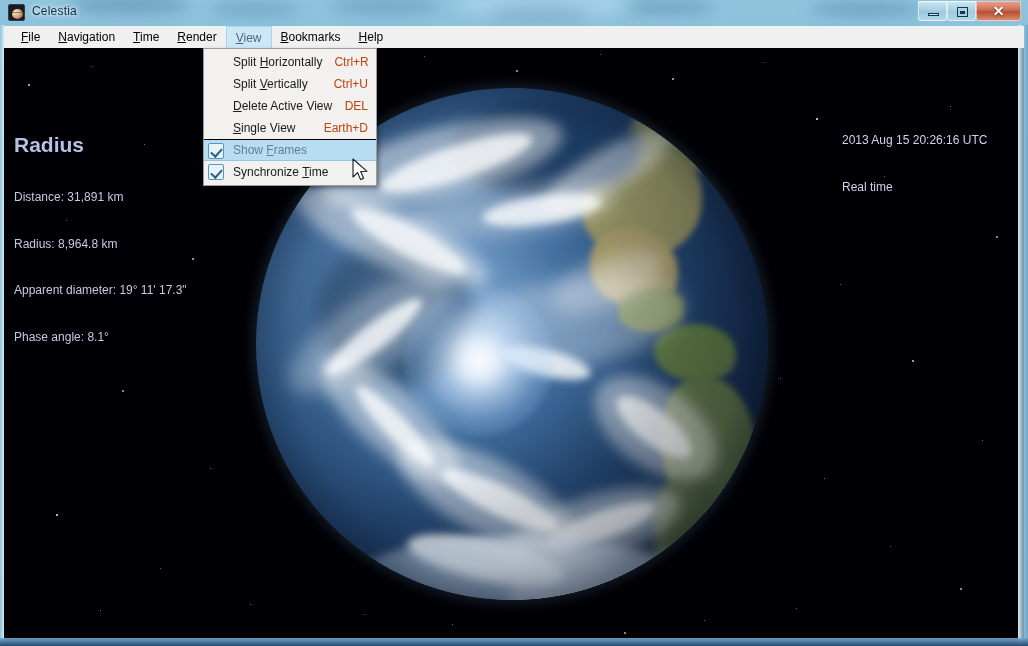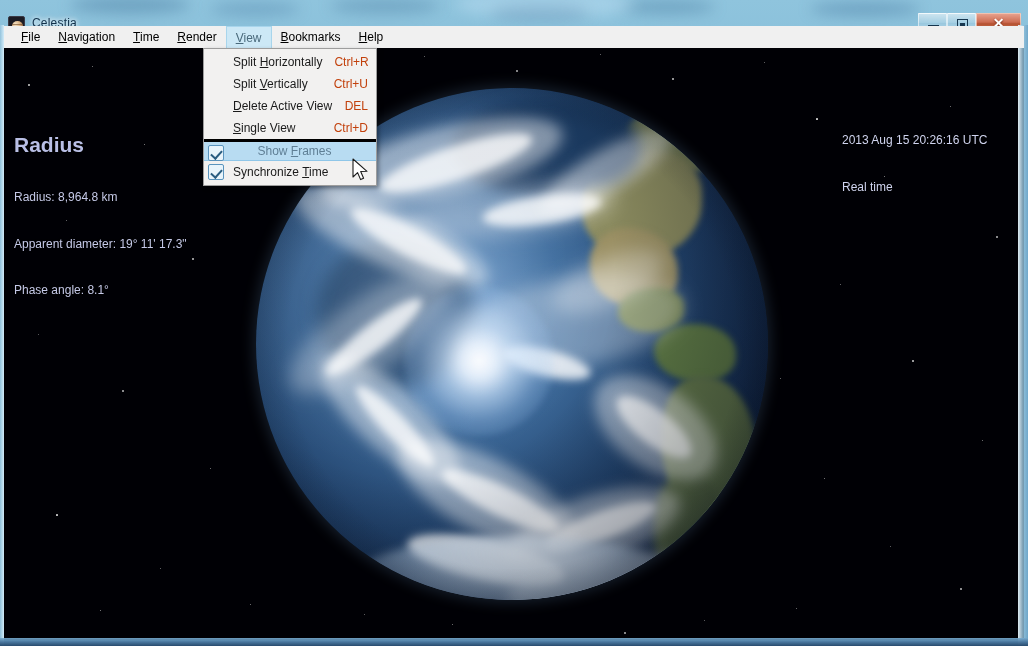--- a/index.html
+++ b/index.html
@@ -26,21 +26,21 @@
   .glass-smudge {
     position: absolute;
     border-radius: 50%;
     filter: blur(7px);
     pointer-events: none;
   }
 
   
   #titlebar {
     position: absolute;
-    left: 0; top: 12px;
+    left: 0; top: 0;
     width: 1016px; height: 25px;
     z-index: 5;
   }
   #app-icon {
     position: absolute;
     left: 8px; top: 4px;
     width: 17px; height: 17px;
     background: #1b1b24;
     border: 1px solid #3a3a46;
     border-radius: 2px;
@@ -175,24 +175,23 @@
   }
   .dd-item .label { flex: 1; white-space: nowrap; }
   .dd-item .accel {
     color: #c2410c;
     margin-left: 12px;
     white-space: nowrap;
   }
   .dd-item u { text-decoration: underline; }
   .dd-item.highlight {
     background: #b8dcf2;
-    border-top: 3px solid #000000;
+    border-top: 1px solid #000000;
     border-bottom: 1px solid #8fc6e8;
     color: #5f7f95;
-    text-align: center;
   }
   .dd-item.highlight .accel { color: #5f7f95; }
   .dd-check {
     position: absolute;
     left: 4px; top: 3px;
     width: 16px; height: 16px;
     background: #e8f4fb;
     border: 1px solid #5a94bd;
     border-radius: 2px;
   }
@@ -482,20 +481,21 @@
       </div>
 
       <div id="polar-ice"></div>
       <div id="glint"></div>
       <div id="terminator"></div>
       <div id="limb"></div>
     </div>
 
     <div class="hud" id="hud-object">
       <div class="obj-name">Radius</div>
+      <div>Distance: 31,891 km</div>
       <div>Radius: 8,964.8 km</div>
       <div>Apparent diameter: 19° 11' 17.3"</div>
       <div>Phase angle: 8.1°</div>
     </div>
 
     <div class="hud" id="hud-time">
       <div>2013 Aug 15 20:26:16 UTC</div>
       <div>Real time</div>
     </div>
 
@@ -514,21 +514,21 @@
       <span class="accel">Ctrl+U</span>
     </div>
 
     <div class="dd-item">
       <span class="label"><u>D</u>elete Active View</span>
       <span class="accel">DEL</span>
     </div>
 
     <div class="dd-item">
       <span class="label"><u>S</u>ingle View</span>
-      <span class="accel">Ctrl+D</span>
+      <span class="accel">Earth+D</span>
     </div>
 
     <div class="dd-item highlight">
       <span class="dd-check"></span>
       <span class="label">Show <u>F</u>rames</span>
       <span class="accel"></span>
     </div>
 
     <div class="dd-item">
       <span class="dd-check"></span>

